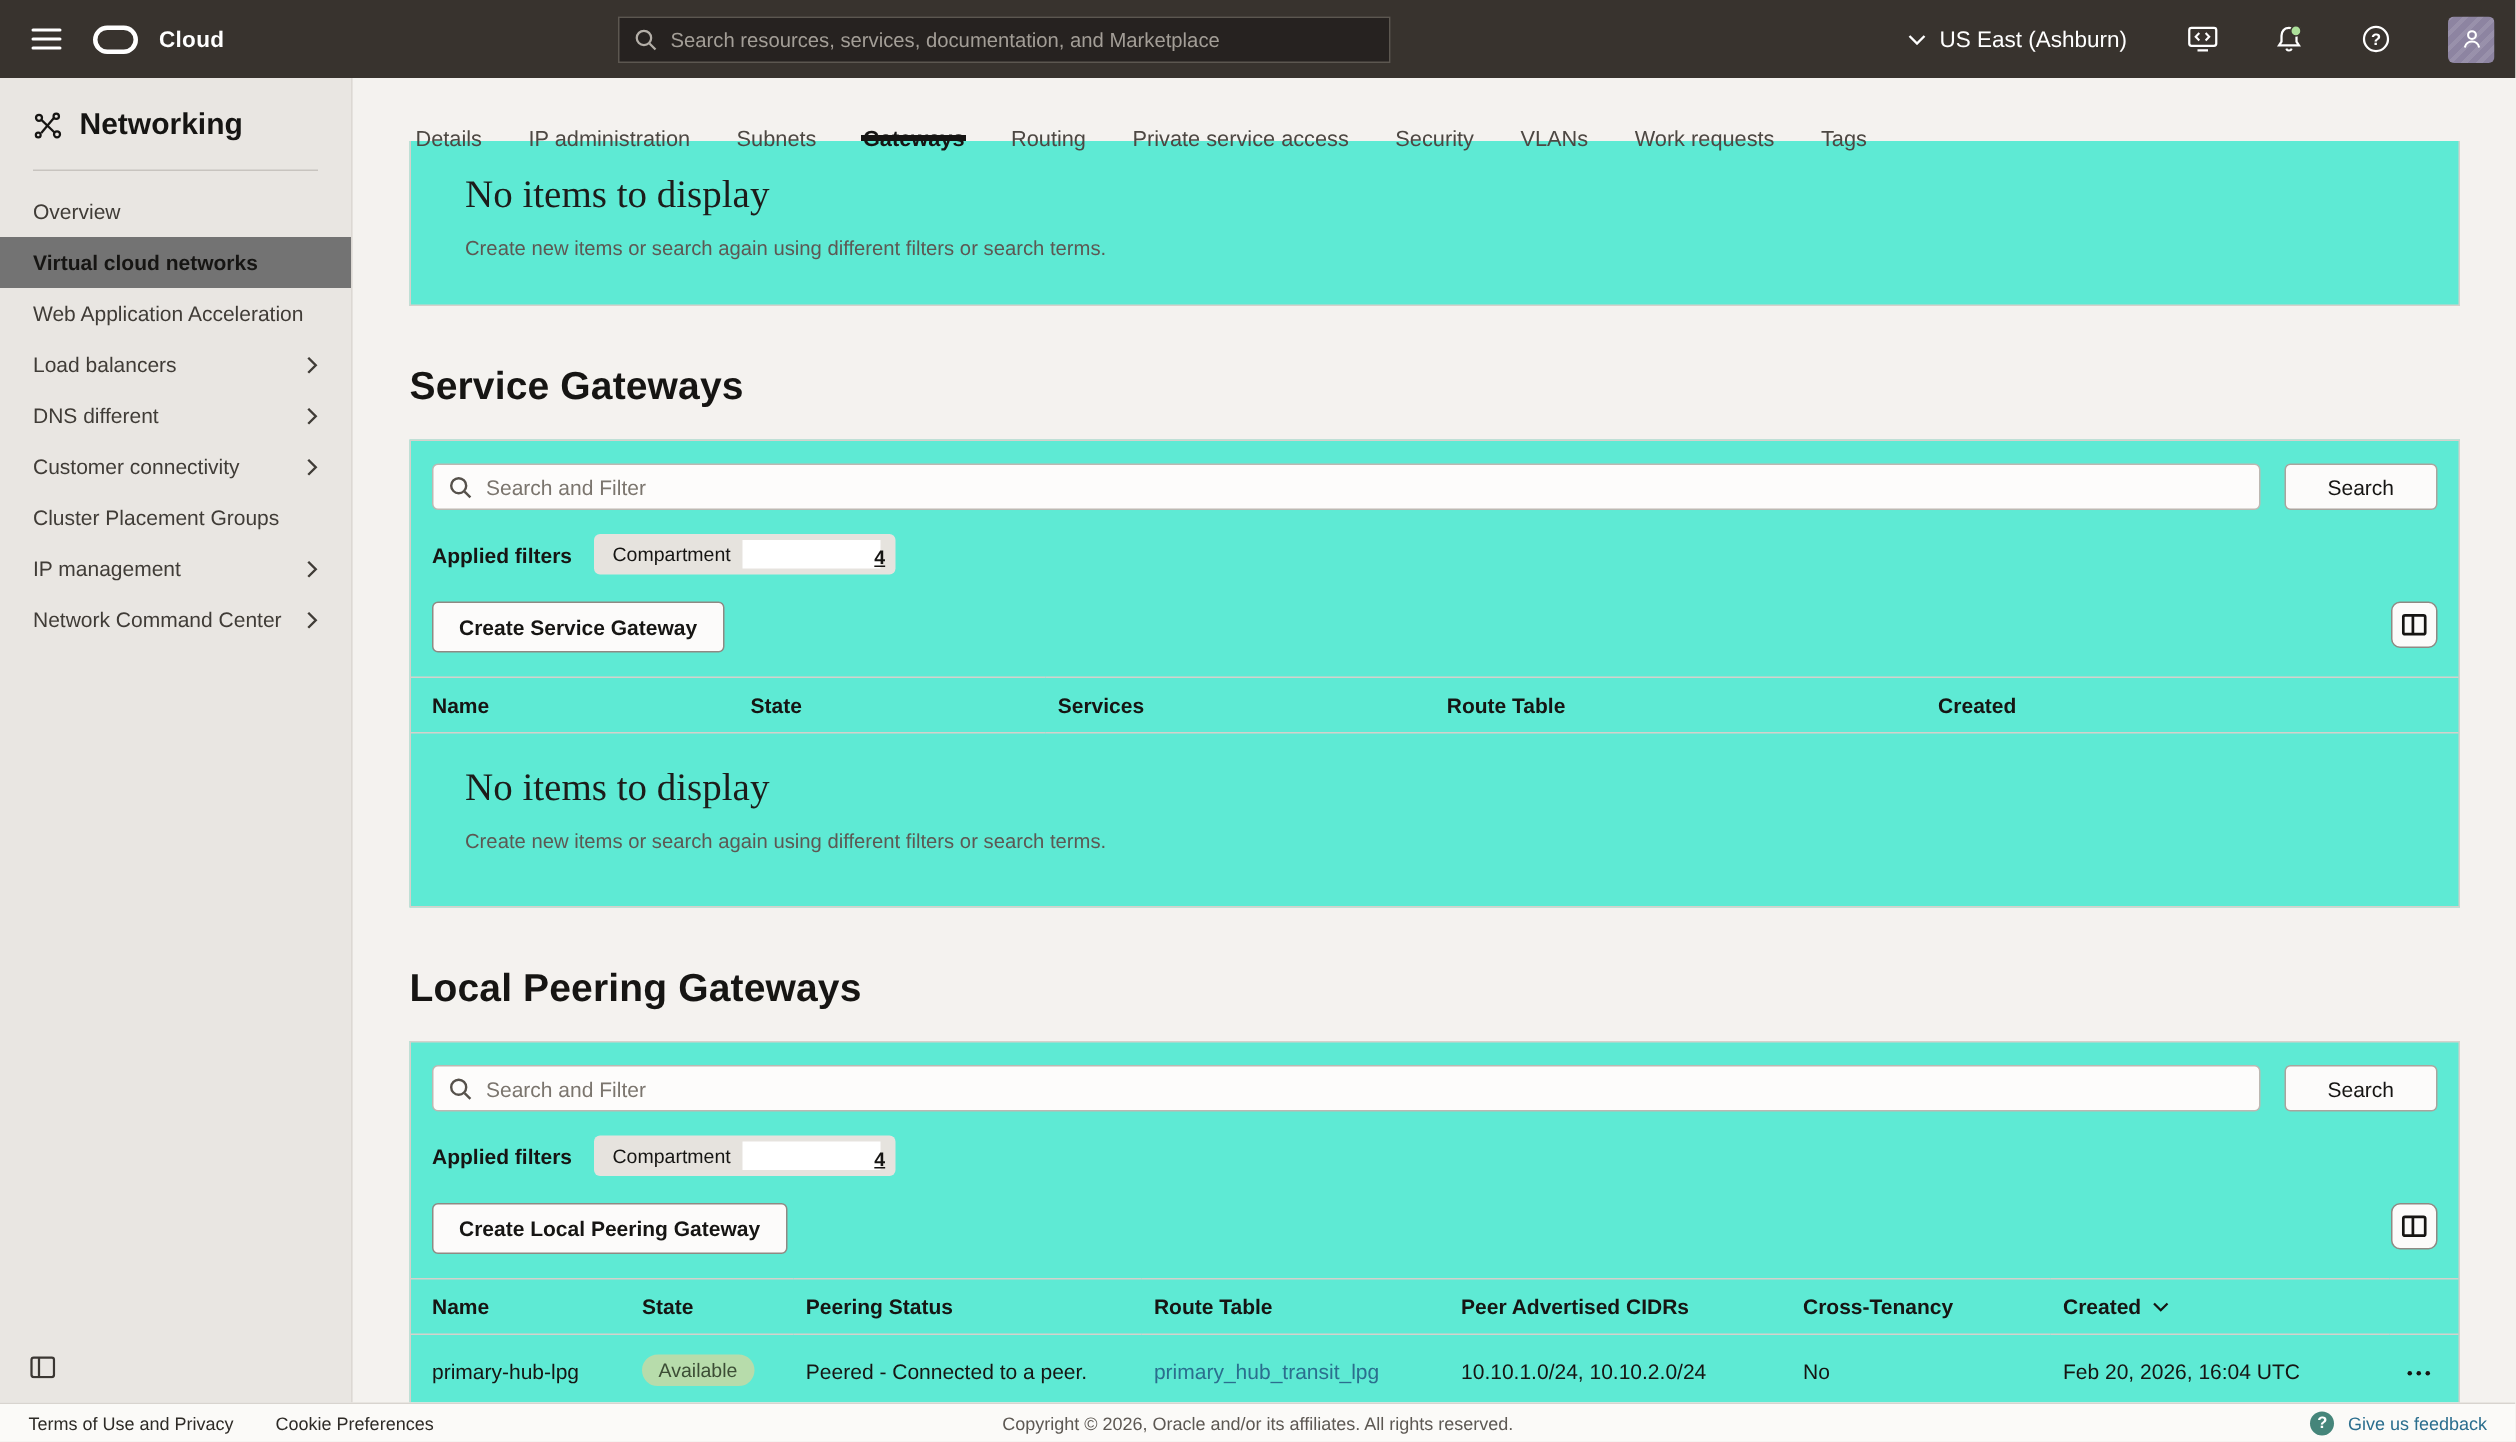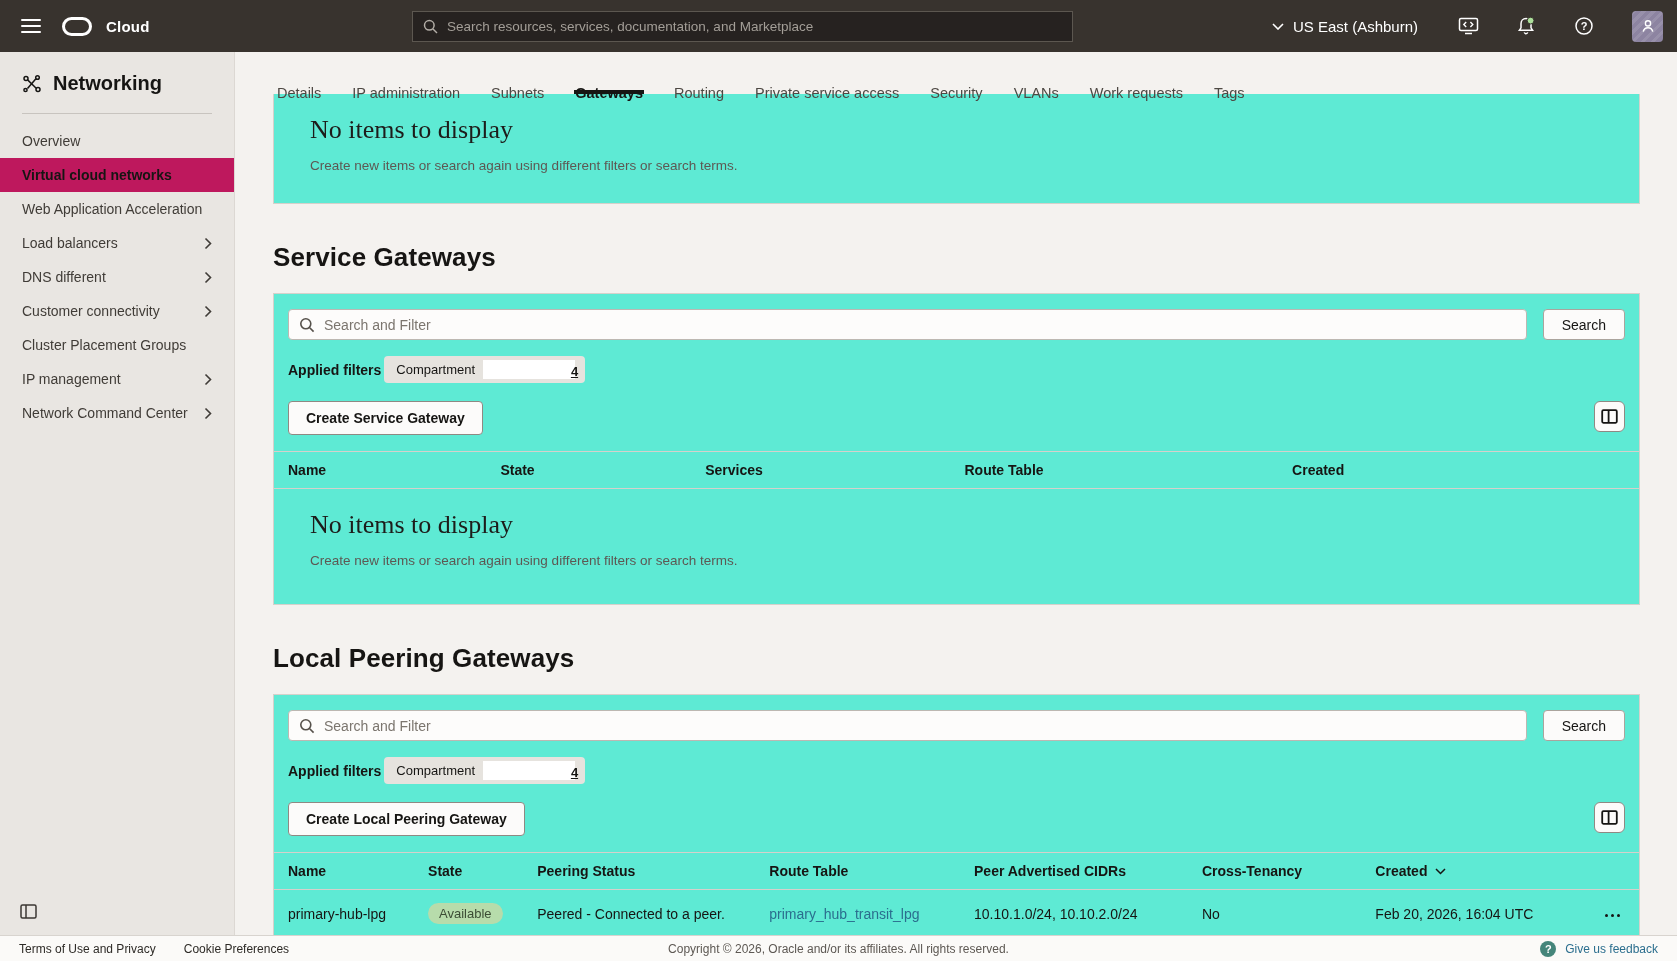--- a/index.html
+++ b/index.html
@@ -6,40 +6,40 @@
   html,body { width:1677px; height:961px; overflow:hidden; }
   body { font-family:"Liberation Sans","DejaVu Sans",sans-serif; background:#f4f2ef; color:#161513; }
 
   
   .topbar { position:relative; height:52px; background:#38332e; display:flex; align-items:center; padding:0 14px; }
   .tb-left { display:flex; align-items:center; gap:14px; }
   .hamburger { width:34px; height:34px; background:none; border:0; display:flex; flex-direction:column; justify-content:center; gap:4px; padding:7px; cursor:pointer; }
   .hamburger i { display:block; height:2px; background:#fff; border-radius:1px; }
   .logo-pill { width:30px; height:19px; border:3.5px solid #fff; border-radius:11px; }
   .brand { color:#fff; font-size:15px; font-weight:700; letter-spacing:.2px; }
-  .tb-search { position:absolute; left:412px; top:11px; width:661px; height:31px; background:#262220; border:1px solid #5c5750; border-radius:0; display:flex; align-items:center; padding:0 10px; gap:9px; }
+  .tb-search { position:absolute; left:412px; top:11px; width:515px; height:31px; background:#262220; border:1px solid #5c5750; border-radius:0; display:flex; align-items:center; padding:0 10px; gap:9px; }
   .tb-search input { flex:1; background:transparent; border:0; outline:none; color:#d5d1cb; font-size:13.5px; font-family:inherit; }
   .tb-search input::placeholder { color:#a39e97; }
   .tb-right { margin-left:auto; display:flex; align-items:center; gap:22px; }
   .region { display:flex; align-items:center; gap:9px; color:#fff; font-size:15px; padding:6px 10px; cursor:pointer; background:none; border:0; font-family:inherit; }
   .tb-iconbtn { width:36px; height:36px; background:none; border:0; display:flex; align-items:center; justify-content:center; cursor:pointer; position:relative; }
   .avatar { width:31px; height:31px; margin-left:8px; border-radius:4px; background:#8d84a1;
             background-image:repeating-linear-gradient(135deg, rgba(255,255,255,.10) 0 3px, rgba(0,0,0,0) 3px 7px);
             display:flex; align-items:center; justify-content:center; cursor:pointer; border:0; }
 
   
   .shell { display:flex; height:883px; }
 
   
   .sidebar { position:relative; width:235px; flex:0 0 235px; background:#e9e6e2; border-right:1px solid #dcd8d3; padding-top:20px; }
   .sb-head { display:flex; align-items:center; gap:11px; padding:0 22px 18px; }
   .sb-title { font-size:20px; font-weight:700; color:#161513; }
   .sb-divider { border:0; border-top:1px solid #c8c4bf; margin:0 22px 10px; }
   .sb-item { display:flex; align-items:center; justify-content:space-between; padding:9px 22px; font-size:14px; color:#403c37; cursor:pointer; }
-  .sb-item.active { background:#be185d; color:#161513; font-weight:700; }
+  .sb-item.active { background:#737373; color:#161513; font-weight:700; }
   .sb-collapse { position:absolute; left:16px; bottom:12px; background:none; border:0; cursor:pointer; padding:4px; }
 
   
   .main { flex:1; display:flex; flex-direction:column; overflow:hidden; }
   .tabbar { height:42px; display:flex; align-items:stretch; gap:29px; padding:0 0 0 41px; flex:0 0 42px; }
   .tab { position:relative; display:flex; align-items:center; font-size:14.5px; color:#4d4843; cursor:pointer; padding:0 1px;margin-top:40px; }
   .tab.active { color:#161513; font-weight:700; }
   .tab.active::after { content:""; position:absolute; left:0; right:0; bottom:0; height:4px; background:#161513; }
   .scroll { flex:1; overflow:hidden; padding:0 37px 0 38px; }
 
@@ -49,22 +49,22 @@
   .empty-state { padding:21px 36px 30px; }
   .empty-title { font-family:"Liberation Serif","DejaVu Serif",serif; font-weight:400; font-size:26px; color:#1d1c1a; }
   .empty-sub { margin-top:13px; font-size:13.5px; color:#5d5853; }
   h2.section-title { font-size:26px; font-weight:700; color:#161513; margin:38px 0 20px; letter-spacing:.1px; }
 
   .p-search-row { display:flex; align-items:center; gap:16px; padding:15px 14px 9px; }
   .filter-input { flex:1; height:31px; background:#fdfcfb; border:1px solid #bdb8b2; border-radius:4px; display:flex; align-items:center; gap:9px; padding:0 10px; }
   .filter-input input { flex:1; border:0; outline:none; background:transparent; font-size:14px; color:#161513; font-family:inherit; }
   .filter-input input::placeholder { color:#7b756e; }
   .btn { font-family:inherit; font-size:14px; font-weight:700; color:#161513; background:#fcfbfa; border:1px solid #8f8983; border-radius:4px; cursor:pointer; }
-  .btn-search { height:31px; padding:0 18px; font-weight:400; border-color:#aaa49d; }
-  .p-filters { display:flex; align-items:center; gap:3px; padding:7px 14px 9px; }
+  .btn-search { height:31px; padding:0 28px; font-weight:400; border-color:#aaa49d; }
+  .p-filters { display:flex; align-items:center; gap:15px; padding:7px 14px 9px; }
   .filters-label { font-size:14px; font-weight:700; color:#161513; }
   .chip { display:flex; align-items:center; background:#e6e3de; border-radius:4px; height:27px; padding:0 10px 0 12px; font-size:13px; color:#161513; cursor:pointer; }
   .chip .mask { position:relative; width:92px; height:19px; background:#ffffff; margin-left:8px; }
   .chip .chip-count { position:absolute; right:-3px; bottom:0; font-size:13px; font-weight:700; text-decoration:underline; color:#161513; }
   .p-actions { display:flex; align-items:flex-start; justify-content:space-between; padding:9px 14px 16px; }
   .btn-create { height:34px; padding:0 17px; }
   .colbtn { width:31px; height:31px; border:1px solid #8f8983; border-radius:6px; background:#fcfbfa; display:flex; align-items:center; justify-content:center; cursor:pointer; }
 
   table { width:100%; border-collapse:collapse; table-layout:fixed; }
   thead th { text-align:left; font-size:14px; font-weight:700; color:#161513; padding:10px 8px; border-top:1px solid #d5d1cb; border-bottom:1px solid #d5d1cb; }

